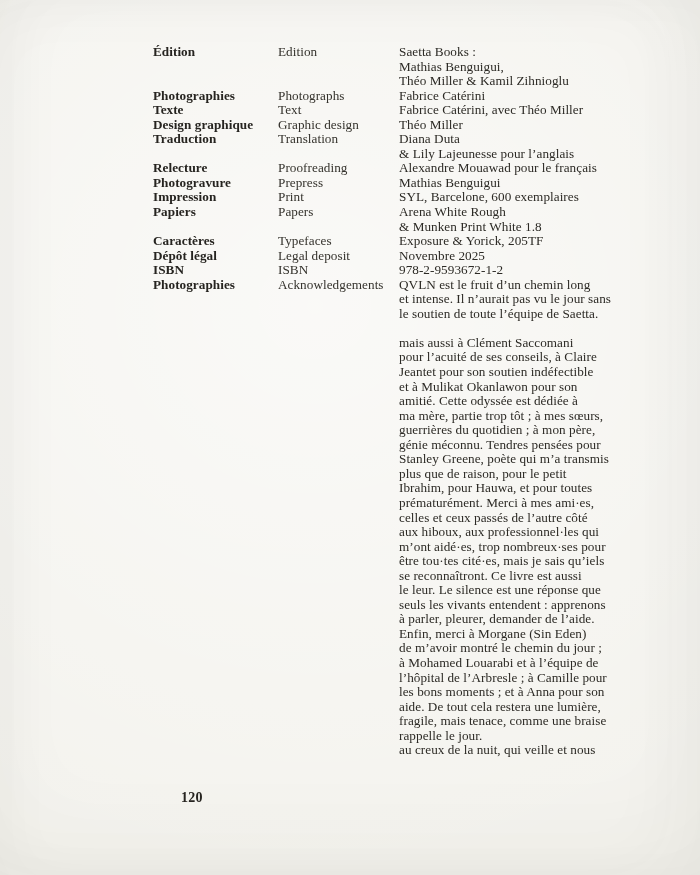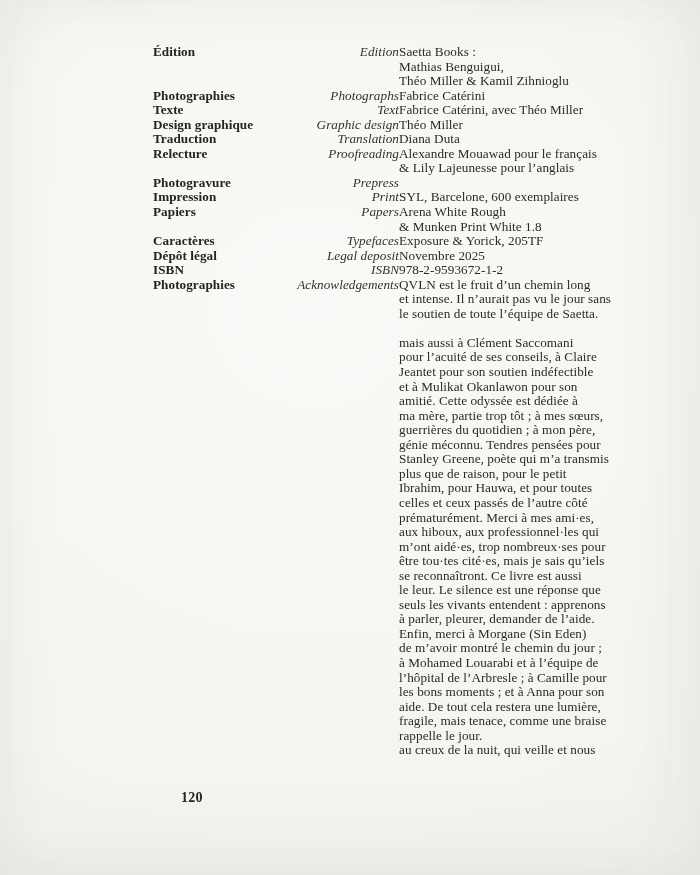--- a/index.html
+++ b/index.html
@@ -39,23 +39,21 @@
   }
   .cell {
     white-space: nowrap;
     overflow: visible;
   }
   .label-fr {
     font-weight: 700;
     color: #262420;
   }
   .label-en {
-    font-style: italic;
     color: #34322c;
-    text-align: right;
   }
   .value-line {
     color: #2c2a25;
   }
   .page-number {
     position: absolute;
     left: 181px;
     top: 790px;
     font-size: 14px;
     font-weight: 600;
@@ -97,32 +95,33 @@
         <span class="cell label-fr">Design graphique</span>
         <span class="cell label-en">Graphic design</span>
         <span class="cell value-line">Théo Miller</span>
       </div>
       <div class="row">
         <span class="cell label-fr">Traduction</span>
         <span class="cell label-en">Translation</span>
         <span class="cell value-line">Diana Duta</span>
       </div>
       <div class="row">
+        <span class="cell label-fr"></span>
+        <span class="cell label-en"></span>
+        <span class="cell value-line">&amp; Lily Lajeunesse pour l’anglais</span>
+      </div>
+      <div class="row">
         <span class="cell label-fr">Relecture</span>
         <span class="cell label-en">Proofreading</span>
         <span class="cell value-line">Alexandre Mouawad pour le français</span>
       </div>
       <div class="row">
-        <span class="cell label-fr"></span>
-        <span class="cell label-en"></span>
-        <span class="cell value-line">&amp; Lily Lajeunesse pour l’anglais</span>
-      </div>
-      <div class="row">
         <span class="cell label-fr">Photogravure</span>
         <span class="cell label-en">Prepress</span>
+        <span class="cell value-line">Mathias Benguigui</span>
       </div>
       <div class="row">
         <span class="cell label-fr">Impression</span>
         <span class="cell label-en">Print</span>
         <span class="cell value-line">SYL, Barcelone, 600 exemplaires</span>
       </div>
       <div class="row">
         <span class="cell label-fr">Papiers</span>
         <span class="cell label-en">Papers</span>
         <span class="cell value-line">Arena White Rough</span>
@@ -217,26 +216,26 @@
         <span class="cell value-line">plus que de raison, pour le petit</span>
       </div>
       <div class="row">
         <span class="cell label-fr"></span>
         <span class="cell label-en"></span>
         <span class="cell value-line">Ibrahim, pour Hauwa, et pour toutes</span>
       </div>
       <div class="row">
         <span class="cell label-fr"></span>
         <span class="cell label-en"></span>
+        <span class="cell value-line">prématurément. Merci à mes ami·es,</span>
+      </div>
+      <div class="row">
+        <span class="cell label-fr"></span>
+        <span class="cell label-en"></span>
         <span class="cell value-line">celles et ceux passés de l’autre côté</span>
-      </div>
-      <div class="row">
-        <span class="cell label-fr"></span>
-        <span class="cell label-en"></span>
-        <span class="cell value-line">prématurément. Merci à mes ami·es,</span>
       </div>
       <div class="row">
         <span class="cell label-fr"></span>
         <span class="cell label-en"></span>
         <span class="cell value-line">aux hiboux, aux professionnel·les qui</span>
       </div>
       <div class="row">
         <span class="cell label-fr"></span>
         <span class="cell label-en"></span>
         <span class="cell value-line">m’ont aidé·es, trop nombreux·ses pour</span>

